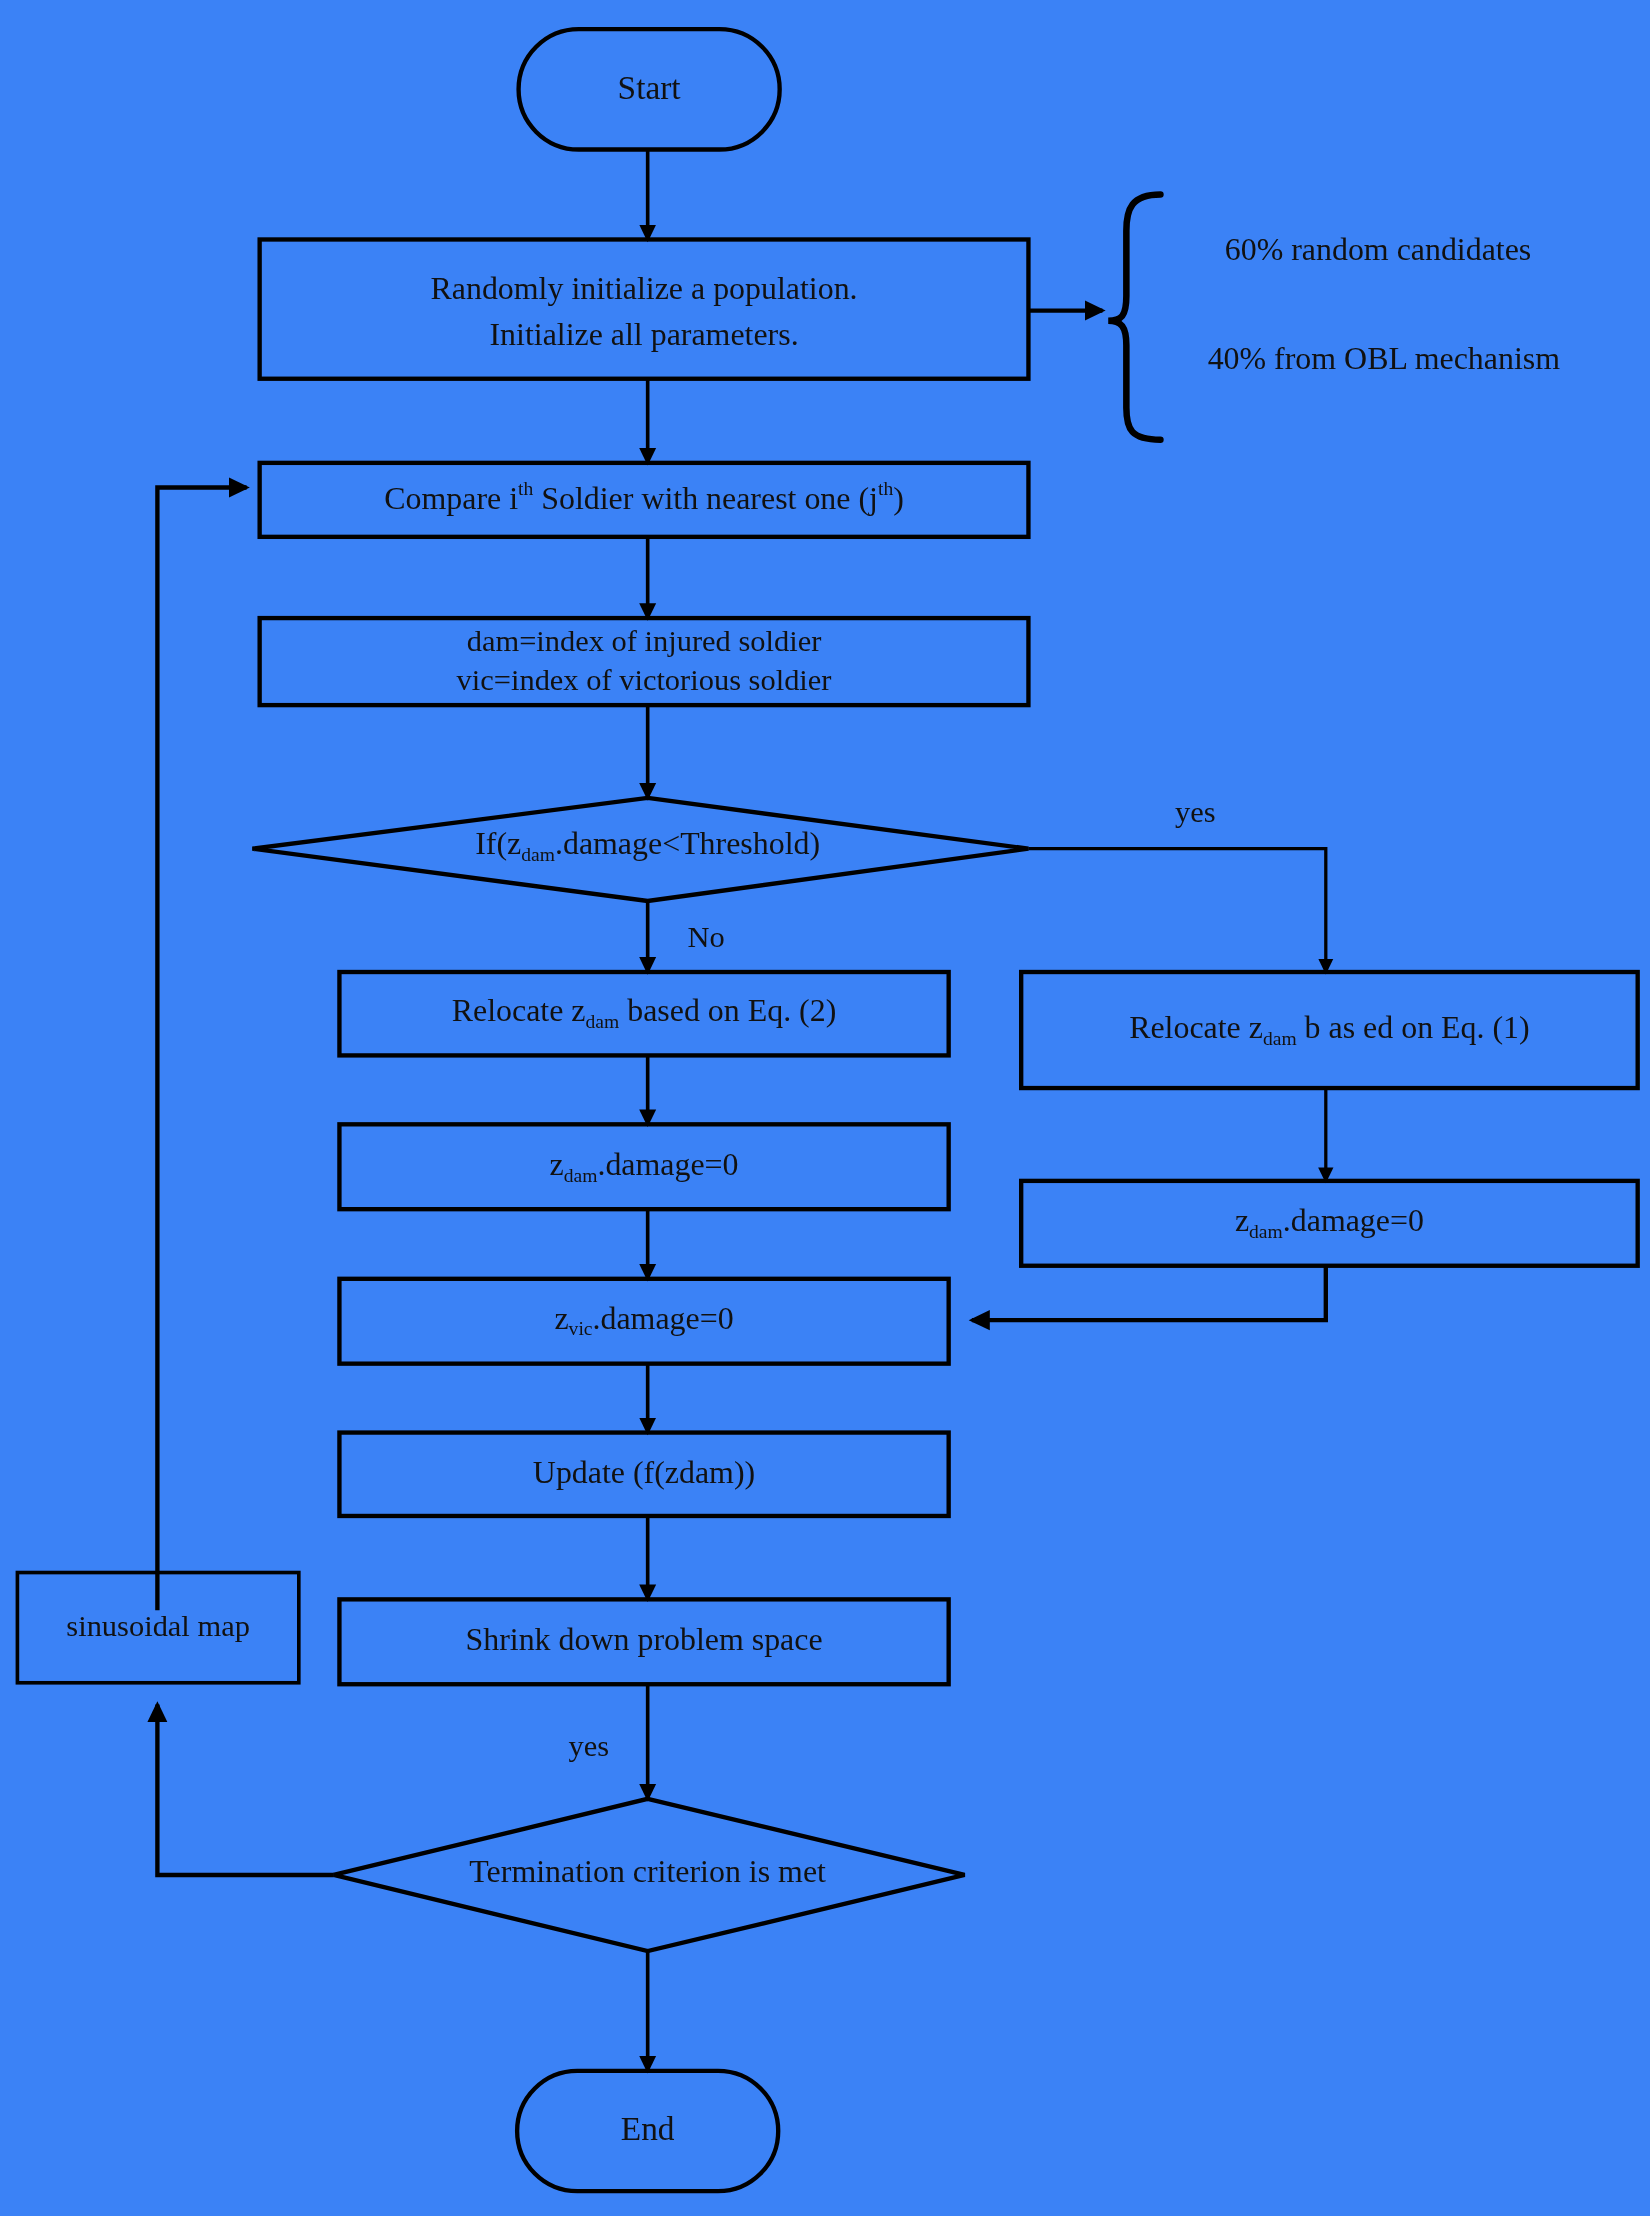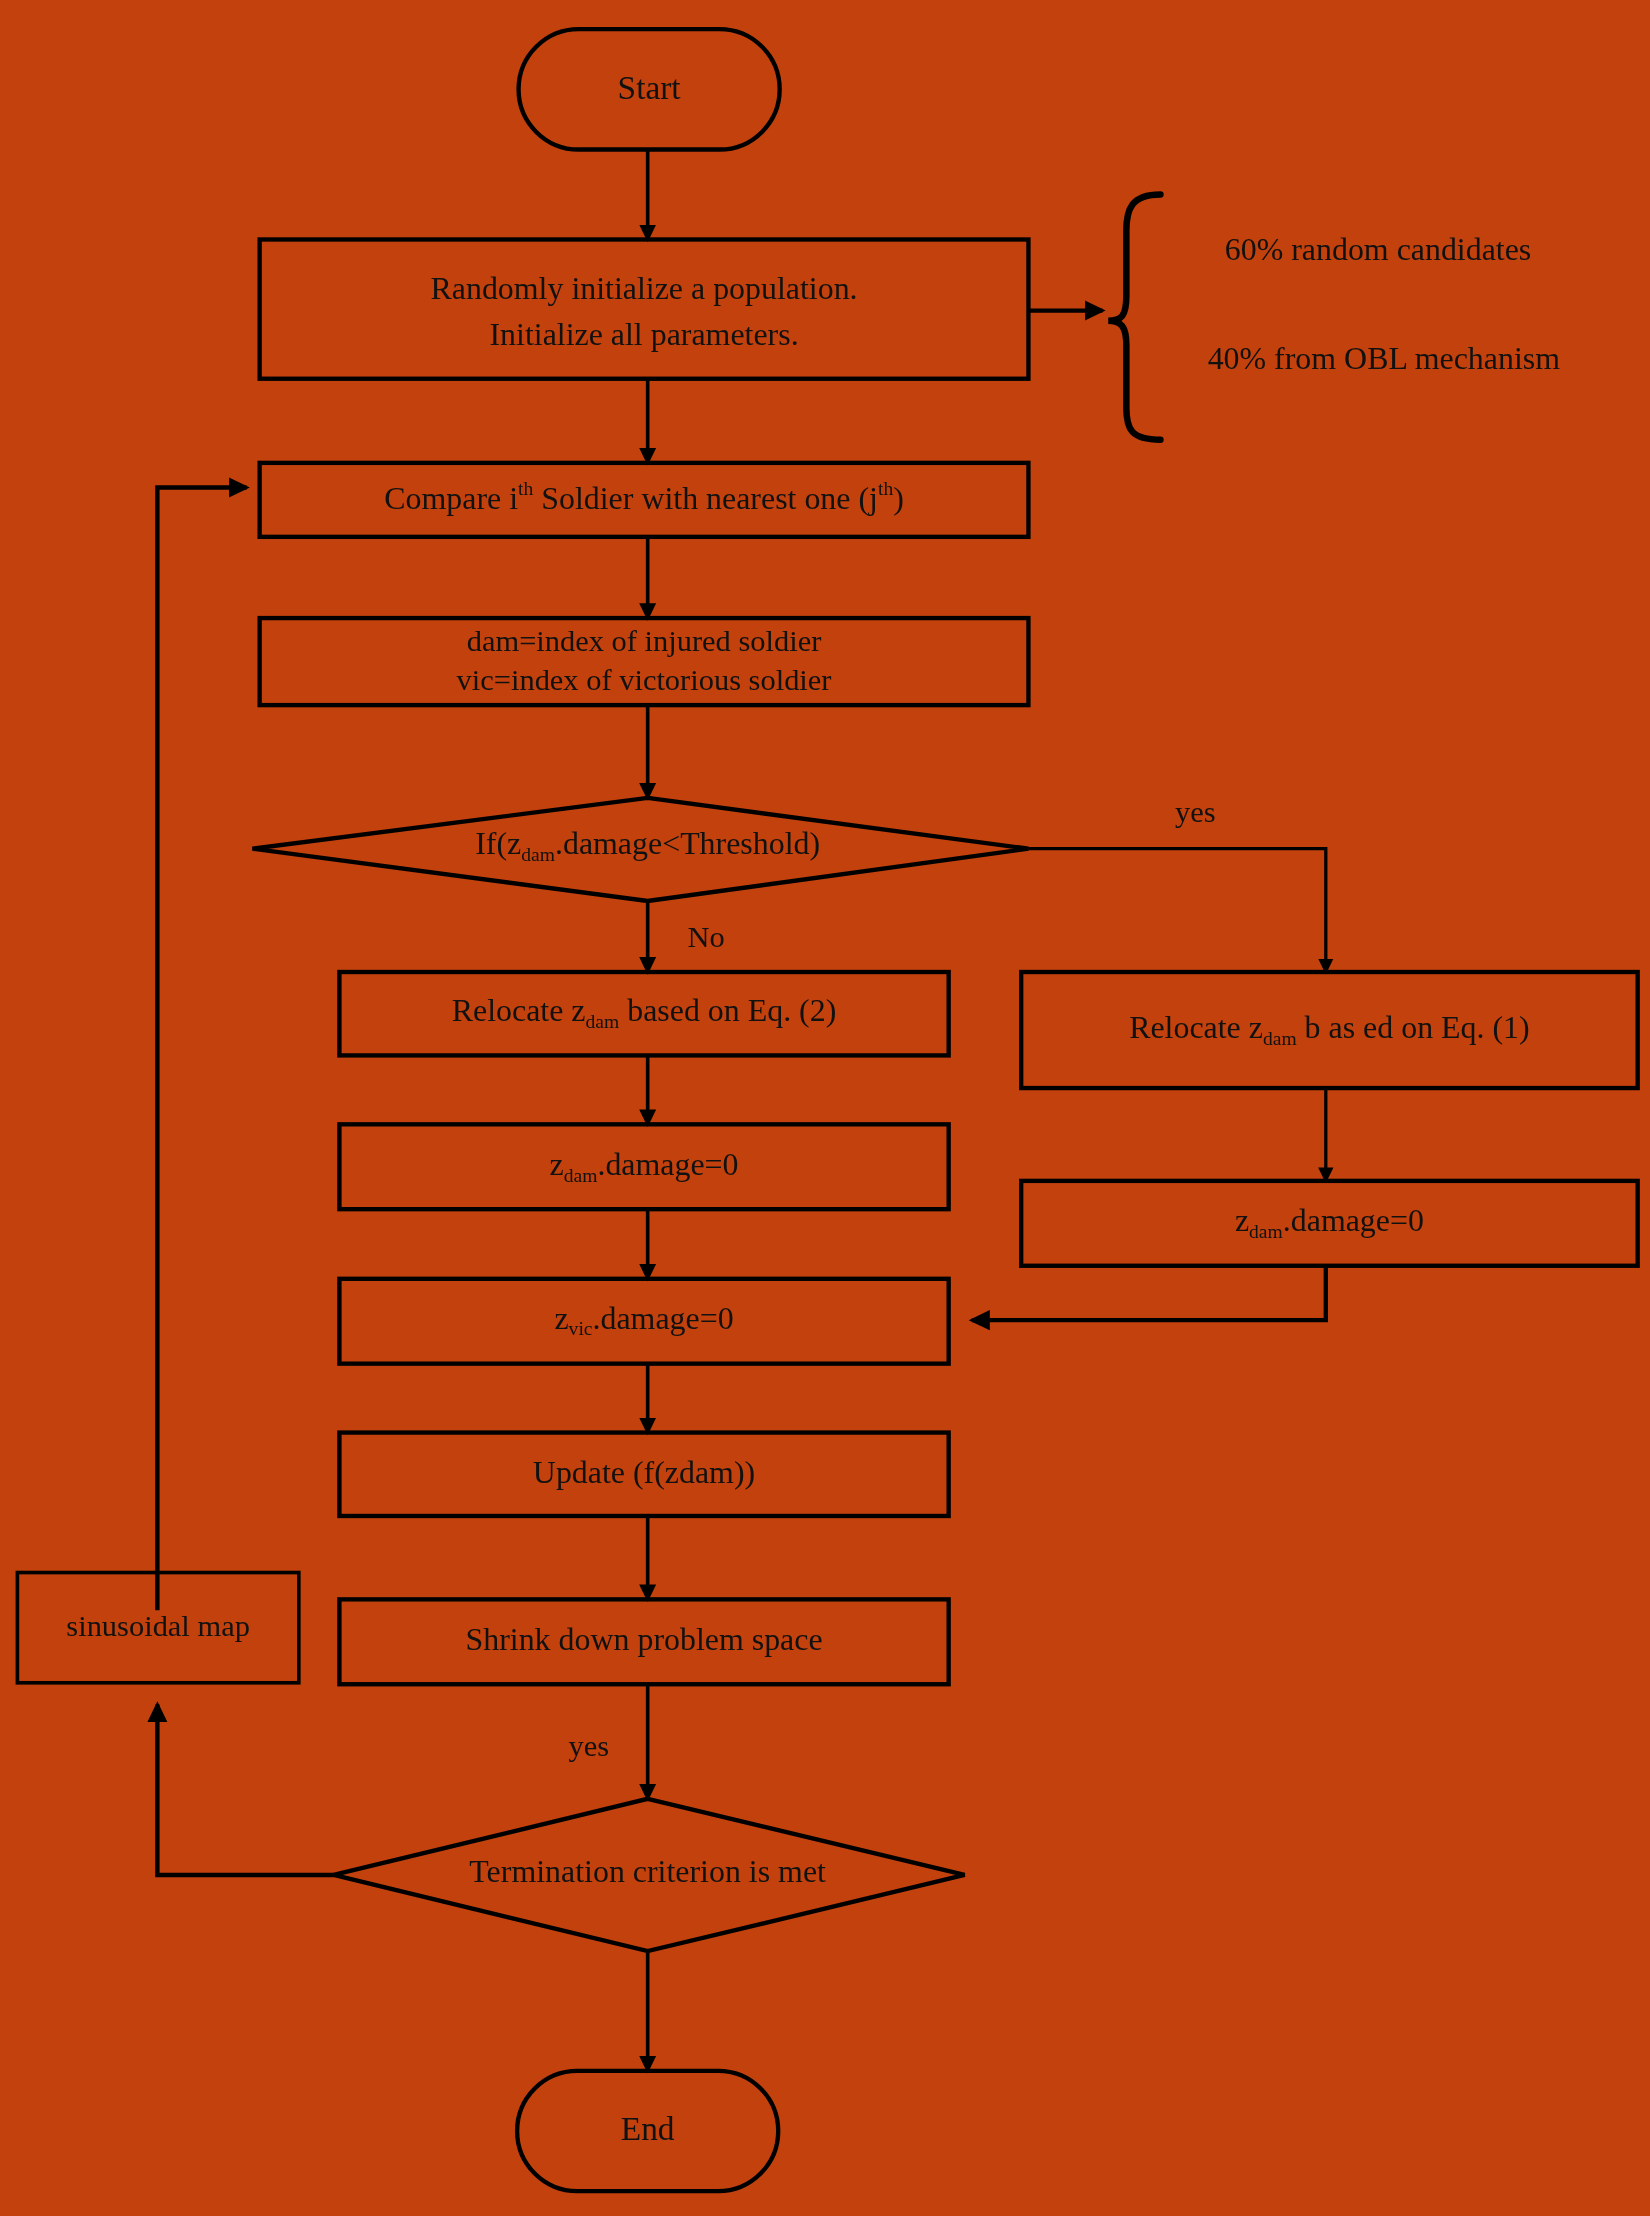--- a/index.html
+++ b/index.html
@@ -4,21 +4,21 @@
 <style>
   html, body {
     margin: 0;
     padding: 0;
     background: #ffffff;
   }
   #stage {
     position: relative;
     width: 1650px;
     height: 2216px;
-    background: #c2410c;
+    background: #3b82f6;
     font-family: "Liberation Serif", "DejaVu Serif", serif;
   }
   svg.flow {
     position: absolute;
     left: 0;
     top: 0;
     width: 1650px;
     height: 2216px;
     display: block;
   }

